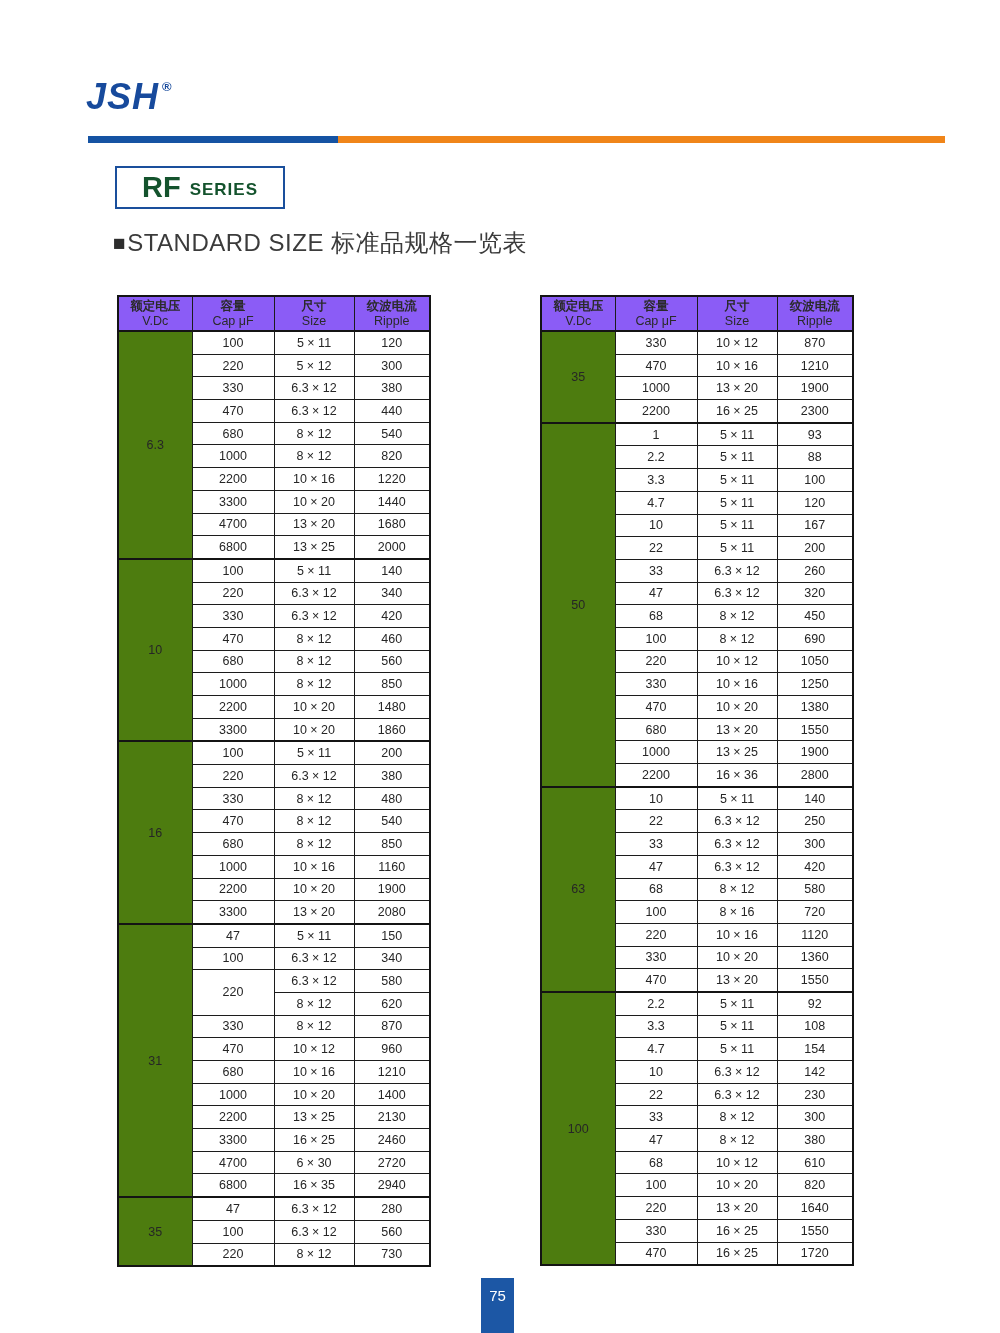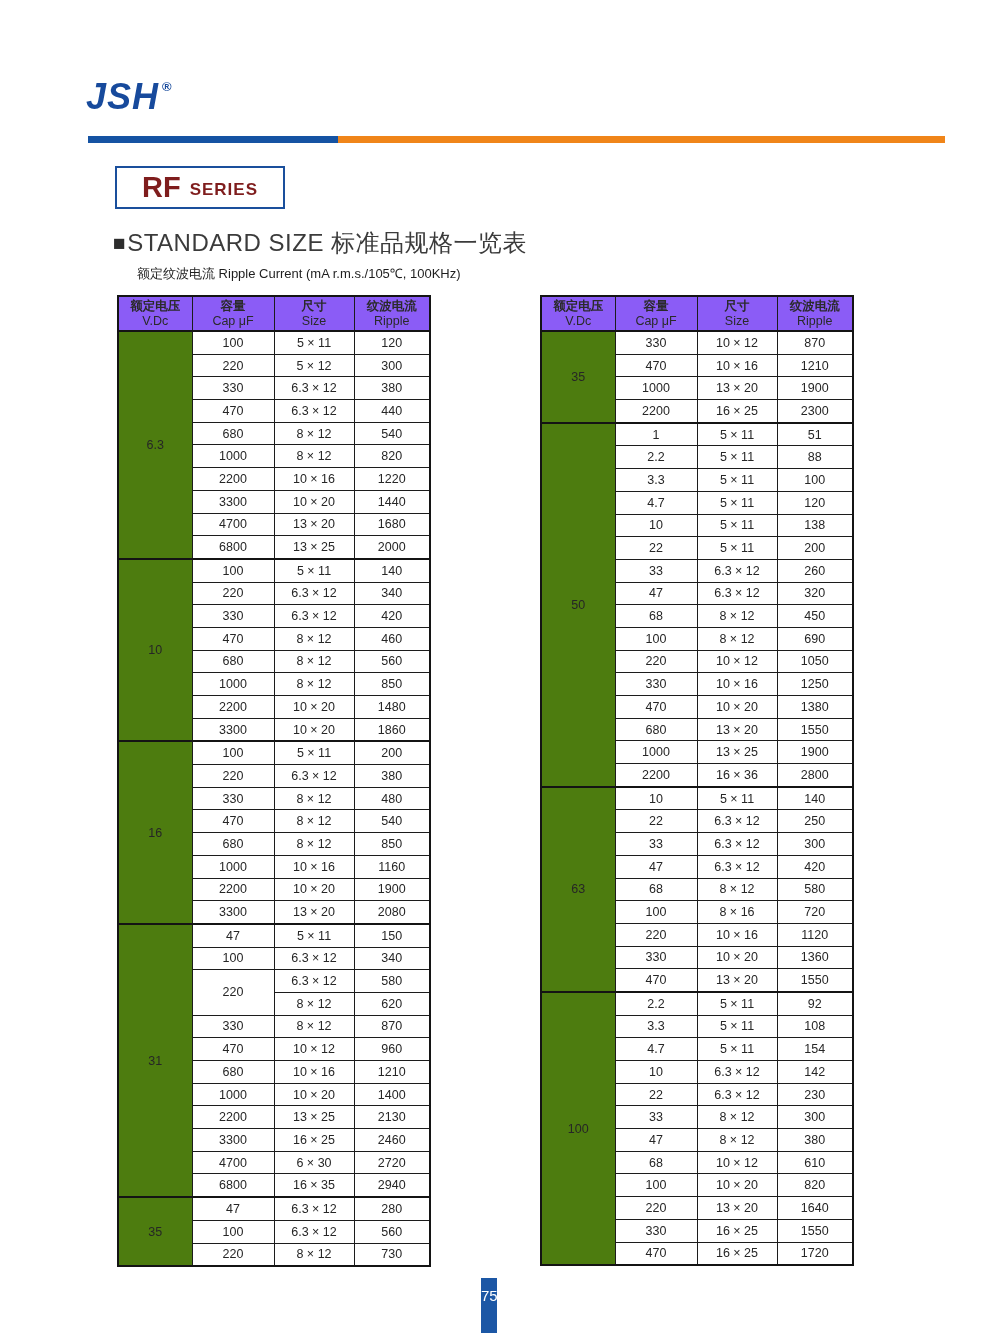--- a/index.html
+++ b/index.html
@@ -12,21 +12,21 @@
     position:absolute; left:86px; top:76px;
     color:#174a9c; font-size:36px; font-weight:bold; font-style:italic;
     letter-spacing:1px;
   }
   .logo .reg { font-size:13px; font-style:normal; vertical-align:18px; margin-left:3px; }
   .rule { position:absolute; top:136px; left:88px; width:857px; height:7px; display:flex; }
   .rule-blue { width:250px; background:#1553a3; }
   .rule-orange { flex:1; background:#f08519; }
   .series-box {
     position:absolute; left:115px; top:166px; width:166px; height:39px;
-    border:2px solid #1a4f9c; color:#7f1d1d;
+    border:2px solid #1a4f9c; color:#14532d;
     display:flex; align-items:center; justify-content:center; gap:9px;
   }
   .series-rf { font-size:29px; font-weight:bold; }
   .series-suffix { font-size:17px; font-weight:bold; letter-spacing:1px; padding-top:5px; }
   .heading {
     position:absolute; left:113px; top:227px; font-size:24px; color:#3b3b3b;
     display:flex; align-items:center; letter-spacing:0.5px;
   }
   .heading .bullet { color:#2d2d2d; font-size:21px; margin-right:1px; }
   .subtitle { position:absolute; left:137px; top:264px; font-size:13px; color:#1e1e1e; }
@@ -45,21 +45,21 @@
     font-size:12.5px; color:#2a2a2a; height:33px; font-weight:normal;
   }
   th .hzh { font-weight:bold; line-height:15px; }
   th .hen { line-height:14px; }
   tbody td { font-size:12.5px; color:#262626; height:21.7px; }
   td.vcell { background:#4d7c0f; }
   tr.gstart td { border-top:2px solid #141414; }
 
   
   .pagenum {
-    position:absolute; left:481px; top:1278px; width:16px; height:55px;
+    position:absolute; left:481px; top:1278px; width:33px; height:55px;
     background:#1c57a5; color:#ffffff; font-size:15px; text-align:center;
     padding-top:9px; box-sizing:border-box;
   }
 </style>
 </head>
 <body>
 
 <div class="page">
 
   <div class="logo">
@@ -74,21 +74,20 @@
   <div class="series-box">
     <span class="series-rf">RF</span>
     <span class="series-suffix">SERIES</span>
   </div>
 
   <div class="heading">
     <span class="bullet">■</span>
     <span>STANDARD SIZE 标准品规格一览表</span>
   </div>
 
-  <div class="subtitle">额定纹波电流  Ripple Current (mA r.m.s./105℃, 100KHz)</div>
 
   <div class="tablebox tablebox-left">
       <table>
         <colgroup>
           <col style="width: 74px;">
           <col style="width: 82px;">
           <col style="width: 80px;">
           <col style="width: 76px;">
         </colgroup>
         <thead>
@@ -371,41 +370,41 @@
           </tr>
           <tr>
             <td>2200</td>
             <td>16 × 25</td>
             <td>2300</td>
           </tr>
           <tr class="gstart">
             <td class="vcell" rowspan="16">50</td>
             <td>1</td>
             <td>5 × 11</td>
-            <td>51</td>
+            <td>93</td>
           </tr>
           <tr>
             <td>2.2</td>
             <td>5 × 11</td>
             <td>88</td>
           </tr>
           <tr>
             <td>3.3</td>
             <td>5 × 11</td>
             <td>100</td>
           </tr>
           <tr>
             <td>4.7</td>
             <td>5 × 11</td>
             <td>120</td>
           </tr>
           <tr>
             <td>10</td>
             <td>5 × 11</td>
-            <td>138</td>
+            <td>167</td>
           </tr>
           <tr>
             <td>22</td>
             <td>5 × 11</td>
             <td>200</td>
           </tr>
           <tr>
             <td>33</td>
             <td>6.3 × 12</td>
             <td>260</td>

